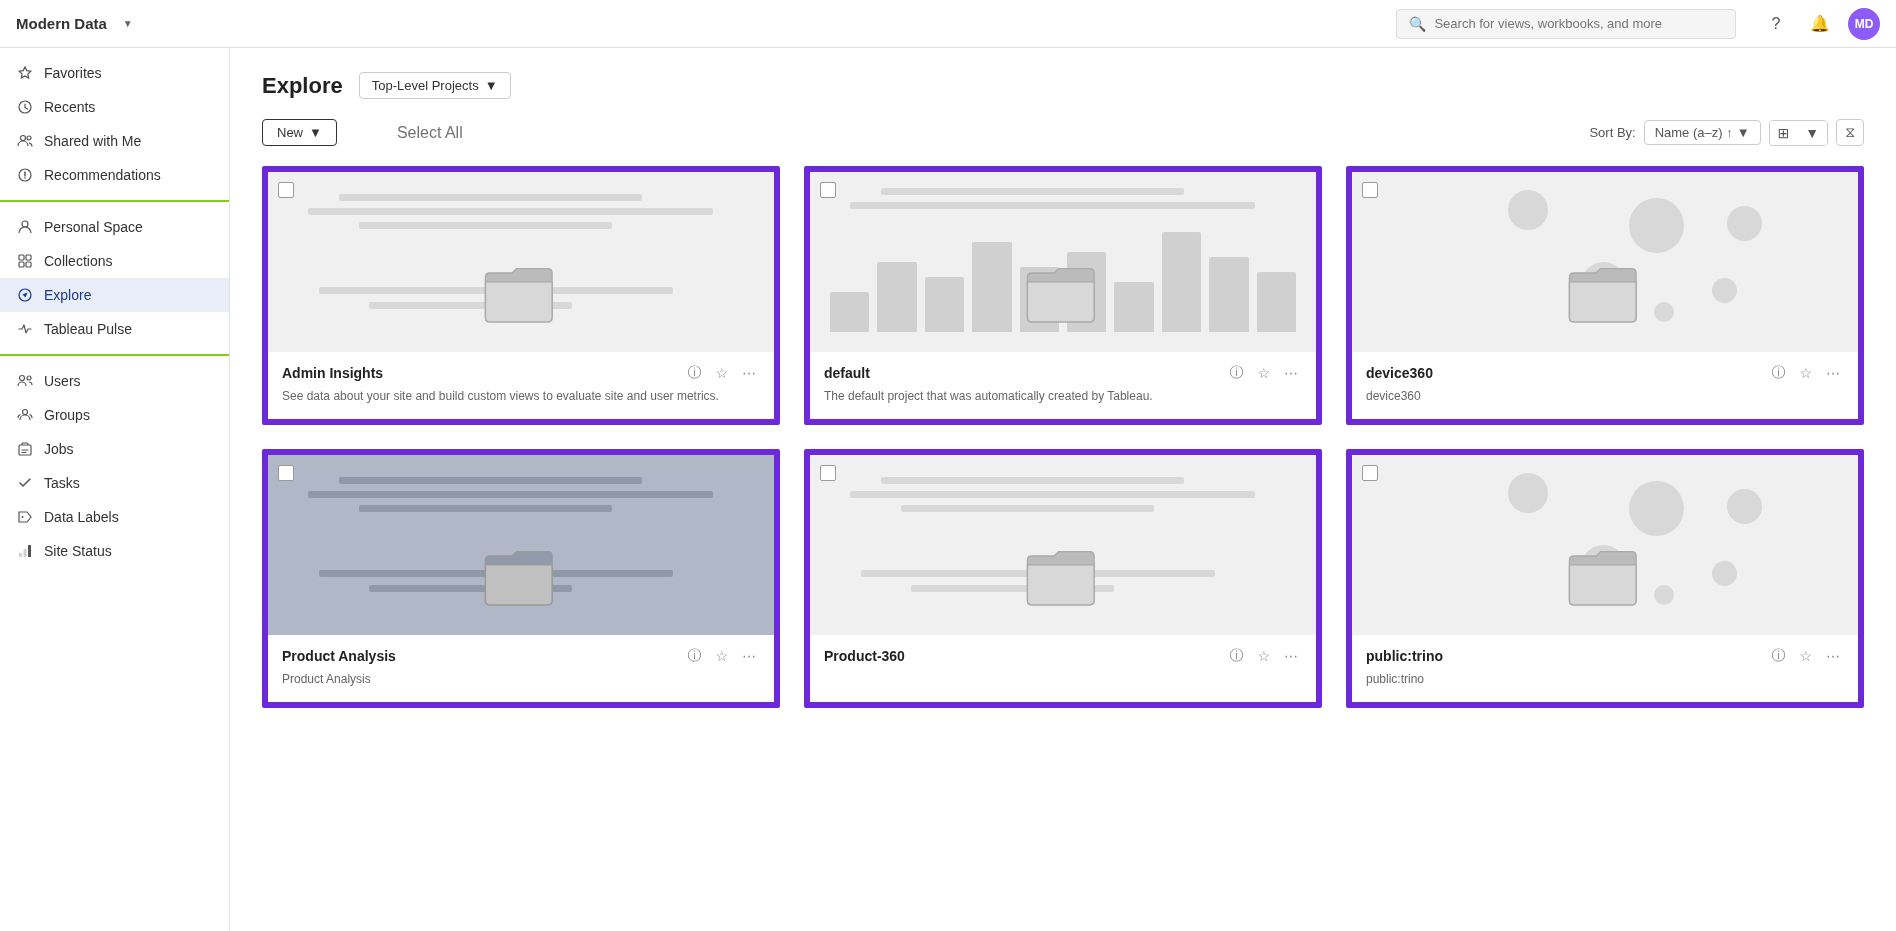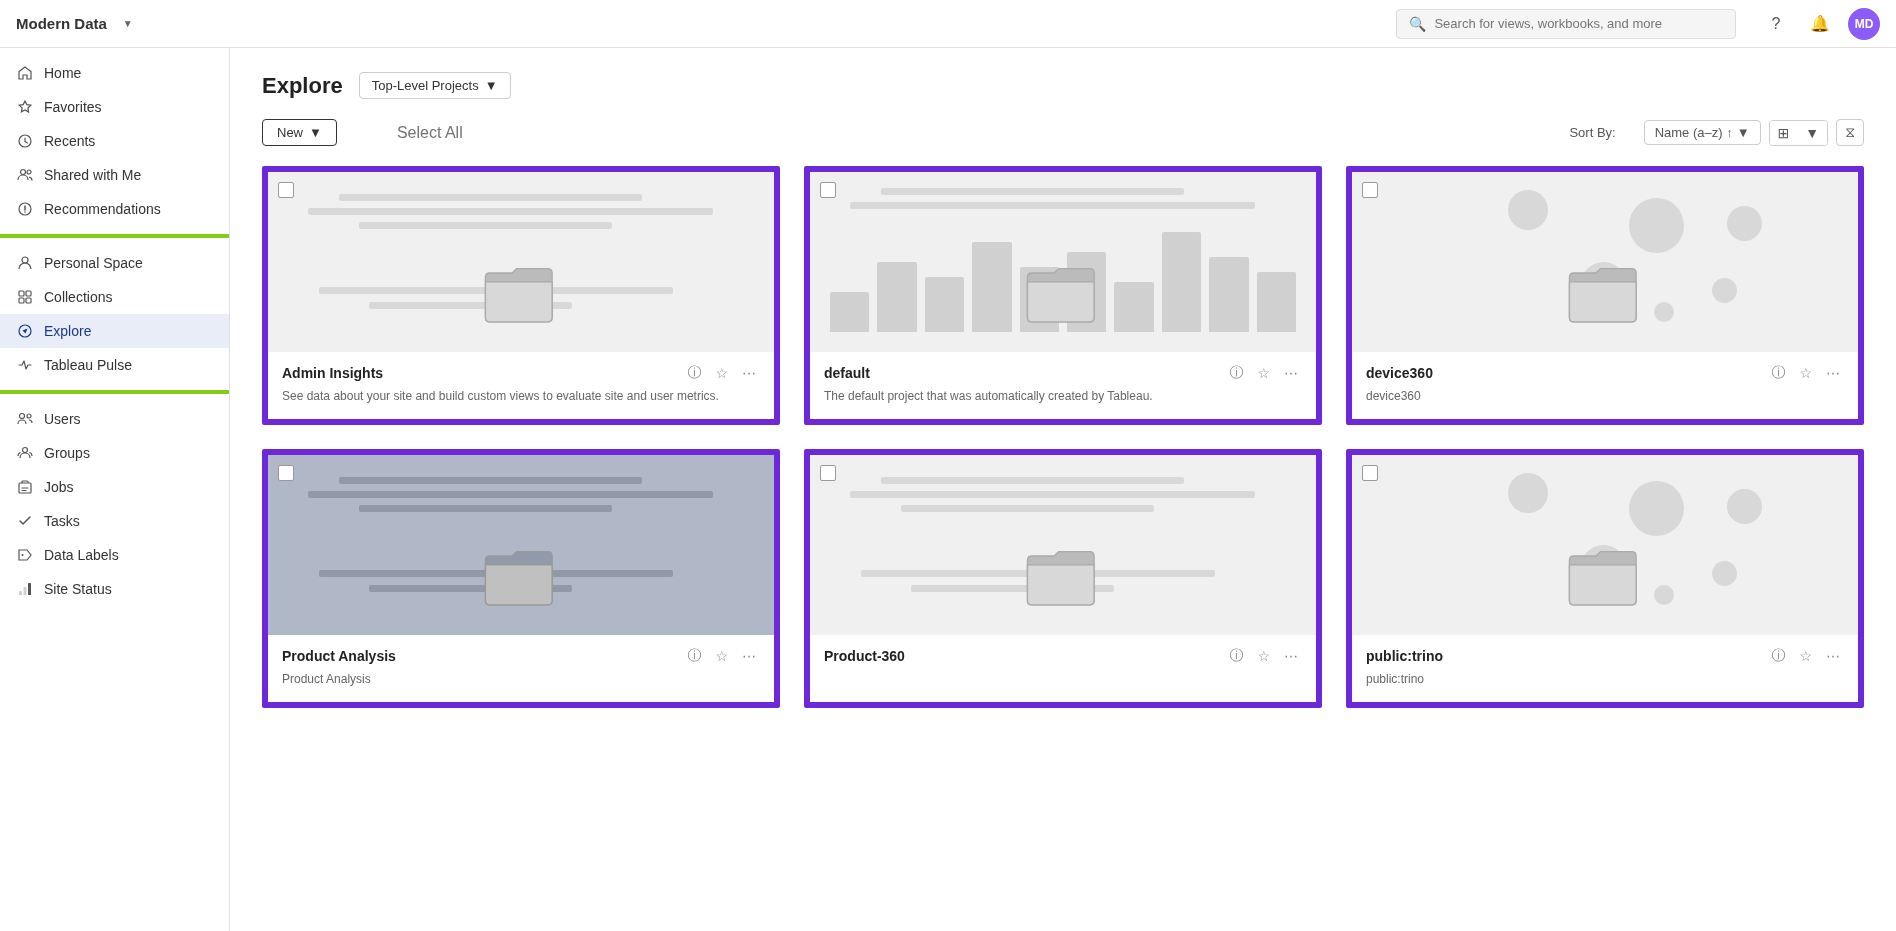--- a/index.html
+++ b/index.html
@@ -82,21 +82,21 @@
     .sidebar {
       width: 230px;
       border-right: 1px solid #e0e0e0;
       background: #fff;
       display: flex;
       flex-direction: column;
       overflow-y: auto;
       flex-shrink: 0;
     }
     .sidebar-section { padding: 8px 0; }
-    .sidebar-section + .sidebar-section { border-top: 4px solid #84cc16; }
+    .sidebar-section + .sidebar-section { border-top: 2px solid #84cc16; }
     .sidebar-item {
       display: flex;
       align-items: center;
       gap: 10px;
       padding: 8px 16px;
       font-size: 14px;
       color: #333;
       cursor: pointer;
       border-radius: 0;
       user-select: none;
@@ -174,21 +174,20 @@
     }
     .sort-dropdown {
       display: flex;
       gap: 4px;
       border: 1px solid #ccc;
       border-radius: 4px;
       padding: 4px 10px;
       cursor: pointer;
       background: #fff;
       font-size: 13px;
-      margin-left: 20px;
     }
     .view-toggle {
       display: flex;
       align-items: center;
       border: 1px solid #ccc;
       border-radius: 4px;
       overflow: hidden;
       cursor: pointer;
     }
     .view-toggle-btn {
@@ -332,28 +331,20 @@
     <button class="topbar-icon-btn">?</button>
     <button class="topbar-icon-btn">🔔</button>
     <div class="avatar">MD</div>
   </div>
 </div>
 
 <div class="main-layout">
 
   <nav class="sidebar" id="sidebar-el">
       <div class="sidebar-section">
-        <div class="sidebar-item">
-      <span class="si-icon">
-            <svg width="16" height="16" viewBox="0 0 16 16" fill="none">
-              <path d="M2 6.5L8 2l6 4.5V14H10v-4H6v4H2V6.5z" stroke="#555" stroke-width="1.2" fill="none"></path>
-            </svg>
-          </span>
-      <span>Home</span>
-    </div>
         <div class="sidebar-item">
       <span class="si-icon">
             <svg width="16" height="16" viewBox="0 0 16 16" fill="none">
               <path d="M8 2l1.8 3.6 4 .6-2.9 2.8.7 4L8 11l-3.6 1.9.7-4L2.2 6.2l4-.6L8 2z" stroke="#555" stroke-width="1.2" fill="none"></path>
             </svg>
           </span>
       <span>Favorites</span>
     </div>
         <div class="sidebar-item">
       <span class="si-icon">

